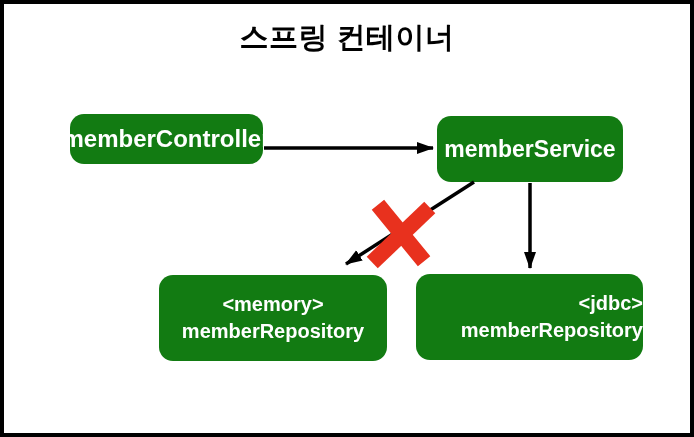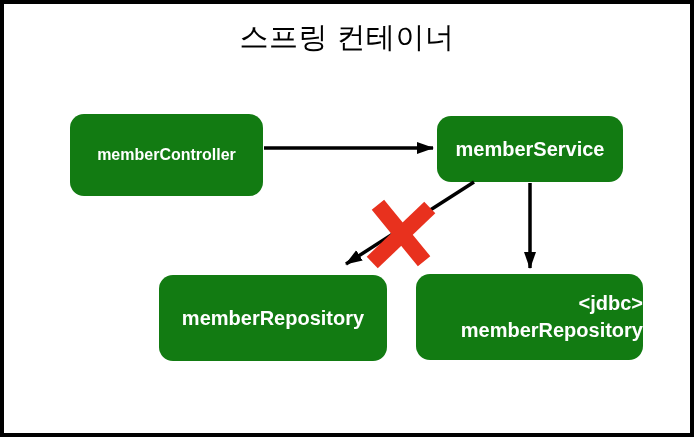--- a/index.html
+++ b/index.html
@@ -17,46 +17,46 @@
     background: #ffffff;
     overflow: hidden;
   }
   .title {
     position: absolute;
     top: 14px;
     left: 0;
     right: 0;
     text-align: center;
     font-size: 29px;
-    font-weight: 400;
+    font-weight: 700;
     color: #000000;
     letter-spacing: 0.5px;
   }
   .node {
     position: absolute;
     background: #127B12;
     color: #ffffff;
     font-weight: bold;
     border-radius: 14px;
     display: flex;
     flex-direction: column;
     align-items: center;
     justify-content: center;
     text-align: center;
     z-index: 2;
   }
   .node-controller {
     left: 66px;  top: 110px;
-    width: 193px; height: 82px;
-    font-size: 16px;
+    width: 193px; height: 50px;
+    font-size: 24px;
   }
   .node-service {
     left: 433px; top: 112px;
     width: 186px; height: 66px;
-    font-size: 20px;
+    font-size: 23px;
   }
   .node-memory-repo {
     left: 155px; top: 271px;
     width: 228px; height: 86px;
     font-size: 20px;
     line-height: 27px;
   }
   .node-jdbc-repo {
     left: 412px; top: 270px;
     width: 227px; height: 86px;
@@ -93,20 +93,21 @@
 
   <div class="node node-controller">
     <span>memberController</span>
   </div>
 
   <div class="node node-service">
     <span>memberService</span>
   </div>
 
   <div class="node node-memory-repo">
+    <div>&lt;memory&gt;</div>
     <div>memberRepository</div>
   </div>
 
   <div class="node node-jdbc-repo">
     <div>&lt;jdbc&gt;</div>
     <div>memberRepository</div>
   </div>
 
   <svg class="overlay" viewBox="0 0 694 437" xmlns="http://www.w3.org/2000/svg">
     <defs>

